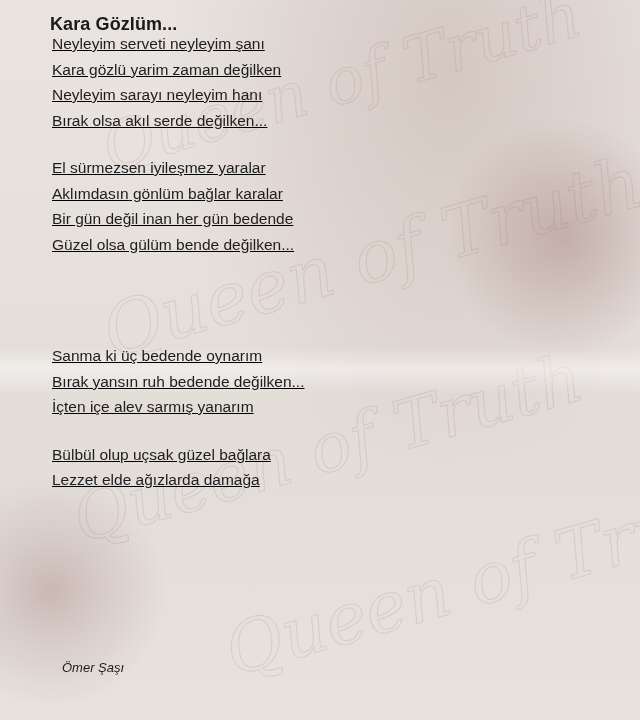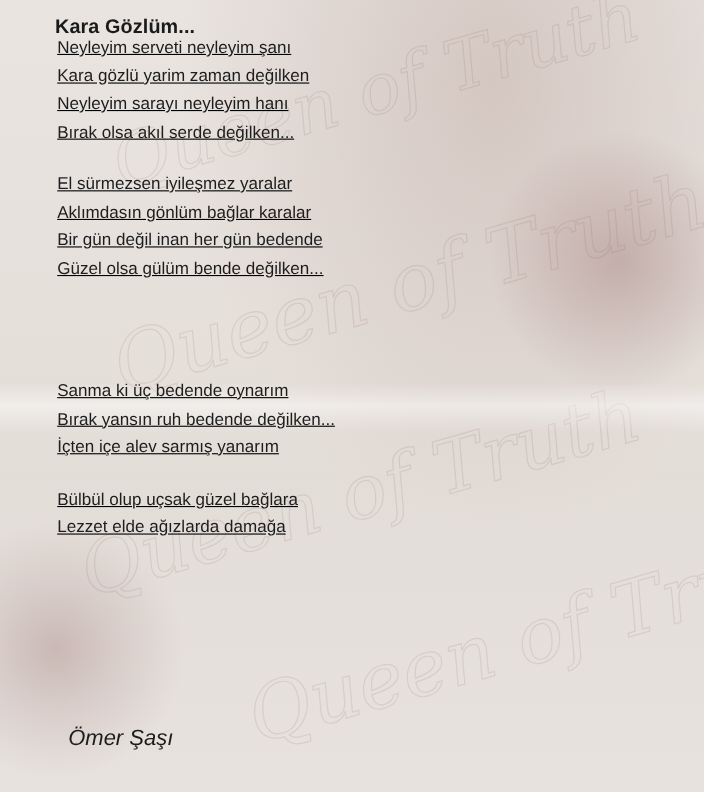--- a/index.html
+++ b/index.html
@@ -91,21 +91,21 @@
   }
 
   .stanza.gap-after {
     margin-bottom: 86px;
   }
 
   .author {
     position: absolute;
     left: 62px;
     top: 660px;
-    font-size: 20px;
+    font-size: 13px;
     font-style: italic;
     color: #1c1c1c;
   }
 </style>
 </head>
 <body>
 
 <div id="page">
 
   <svg class="watermark" viewBox="0 0 640 720" xmlns="http://www.w3.org/2000/svg">

